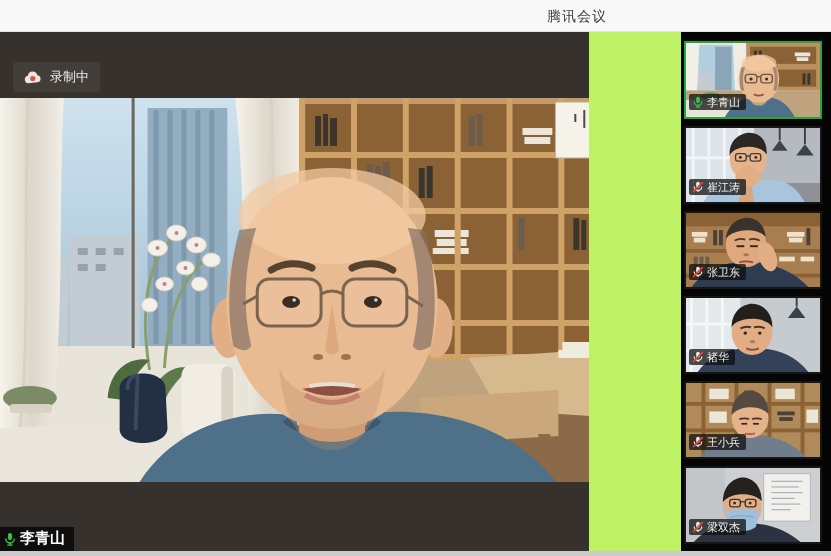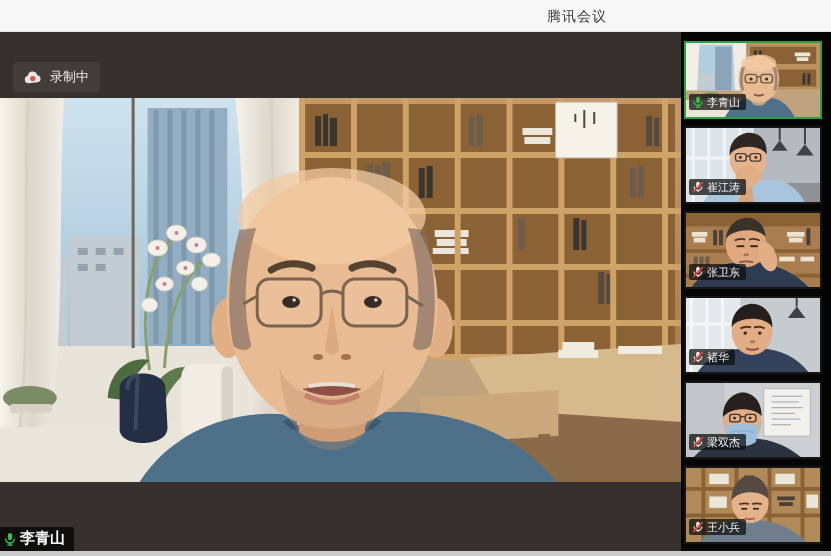--- a/index.html
+++ b/index.html
@@ -3,21 +3,21 @@
 <meta charset="utf-8">
 <style>
   html,body{margin:0;padding:0;background:#888;}
   .window{position:relative;width:831px;height:556px;background:#bef264;overflow:hidden;
           font-family:"Liberation Sans","DejaVu Sans",sans-serif;}
   
   .titlebar{position:absolute;top:0;left:0;width:831px;height:32px;background:#f8f8f8;
             border-bottom:1px solid #e2e2e2;box-sizing:border-box;}
   .title{position:absolute;left:547px;top:8px;font-size:14px;color:#3c3c3c;letter-spacing:1px;}
   
-  .main-area{position:absolute;top:32px;left:0;width:681px;height:519px;background:#36312d;overflow:hidden;}
+  .main-area{position:absolute;top:32px;left:0;width:589px;height:519px;background:#36312d;overflow:hidden;}
   .video-stage{position:absolute;top:66px;left:0;width:681px;height:384px;}
   svg.scene{display:block;width:100%;height:100%;}
   .recording-badge{position:absolute;top:30px;left:13px;display:flex;align-items:center;gap:8px;
             background:#423d39;border-radius:4px;padding:6px 11px;color:#edebe9;font-size:13px;}
   .speaker-label{position:absolute;top:495px;left:0;display:flex;align-items:center;gap:3px;
             background:rgba(8,8,8,0.85);padding:2px 9px 3px 3px;color:#fff;font-size:15px;font-weight:bold;}
   
   .sidebar{position:absolute;top:32px;left:681px;width:150px;height:524px;background:#050505;}
   .thumb{position:relative;width:138px;height:78px;margin:0 0 7px 3px;border:2px solid #161616;
          box-sizing:border-box;overflow:hidden;background:#101010;}
@@ -438,20 +438,63 @@
           <path d="M2.2,5.6 a3.8,3.8 0 0 0 7.6,0" fill="none" stroke="#efece6" stroke-width="1.2"></path>
           <line x1="6" y1="9.4" x2="6" y2="11" stroke="#efece6" stroke-width="1.2"></line>
           <line x1="1.2" y1="10.8" x2="10.8" y2="1.2" stroke="#e0443a" stroke-width="1.7"></line>
         </svg>
         <span>褚华</span>
       </div>
     </div>
 
     <div class="thumb">
       <svg class="scene" viewBox="0 0 138 78" preserveAspectRatio="none">
+        <rect width="138" height="78" fill="#b08a58"></rect>
+        <g fill="#8a6236">
+            <rect y="20" width="138" height="4"></rect>
+            <rect y="48" width="138" height="4"></rect>
+            <rect x="16" width="4" height="78"></rect>
+            <rect x="50" width="4" height="78"></rect>
+            <rect x="84" width="4" height="78"></rect>
+            <rect x="118" width="4" height="78"></rect>
+          </g>
+        <g fill="#ece6d8">
+            <rect x="24" y="6" width="20" height="11"></rect>
+            <rect x="92" y="6" width="20" height="11"></rect>
+            <rect x="24" y="30" width="18" height="12"></rect>
+            <rect x="124" y="28" width="12" height="14"></rect>
+          </g>
+        <g fill="#4a4038">
+            <rect x="60" y="8" width="4" height="10"></rect>
+            <rect x="66" y="8" width="4" height="10"></rect>
+            <rect x="94" y="30" width="18" height="4"></rect>
+            <rect x="96" y="36" width="14" height="4"></rect>
+          </g>
+        <path d="M14,78 C28,60 48,54 66,55 C88,54 108,62 124,78 Z" fill="#6f7d8c"></path>
+        <ellipse cx="66" cy="37" rx="19" ry="21" fill="#e6b289"></ellipse>
+        <path d="M47,34 C47,15 59,8 66,8 C74,8 85,15 85,33 C77,23 55,23 47,34 Z" fill="#564a40"></path>
+        <path d="M55,38 C59,37 62,37 65,38" stroke="#4a3427" stroke-width="1.8" fill="none"></path>
+        <path d="M68,38 C71,37 74,37 78,38" stroke="#4a3427" stroke-width="1.8" fill="none"></path>
+        <path d="M57,43 L63,43" stroke="#32261e" stroke-width="1.8"></path>
+        <path d="M69,43 L75,43" stroke="#32261e" stroke-width="1.8"></path>
+        <path d="M61,53 Q66,55 71,53" stroke="#9c5a4c" stroke-width="1.8" fill="none"></path>
+      </svg>
+      <div class="thumb-label">
+        <svg width="12" height="12" viewBox="0 0 12 12">
+          <rect x="4.2" y="0.8" width="3.6" height="6.2" rx="1.8" fill="#efece6"></rect>
+          <path d="M2.2,5.6 a3.8,3.8 0 0 0 7.6,0" fill="none" stroke="#efece6" stroke-width="1.2"></path>
+          <line x1="6" y1="9.4" x2="6" y2="11" stroke="#efece6" stroke-width="1.2"></line>
+          <line x1="1.2" y1="10.8" x2="10.8" y2="1.2" stroke="#e0443a" stroke-width="1.7"></line>
+        </svg>
+        <span>王小兵</span>
+      </div>
+    </div>
+
+    <div class="thumb">
+      <svg class="scene" viewBox="0 0 138 78" preserveAspectRatio="none">
         <rect width="138" height="78" fill="#cdd0d2"></rect>
         <rect width="40" height="78" fill="#c2c6c9"></rect>
         <rect x="80" y="6" width="48" height="50" fill="#f2f0ec" stroke="#b8b5ae"></rect>
         <g stroke="#9aa0a8" stroke-width="1">
           <line x1="88" y1="14" x2="120" y2="14"></line>
             <line x1="88" y1="20" x2="116" y2="20"></line>
           <line x1="88" y1="26" x2="120" y2="26"></line>
             <line x1="88" y1="32" x2="112" y2="32"></line>
           <line x1="88" y1="38" x2="118" y2="38"></line>
             <line x1="88" y1="44" x2="108" y2="44"></line>
@@ -474,59 +517,16 @@
         <svg width="12" height="12" viewBox="0 0 12 12">
           <rect x="4.2" y="0.8" width="3.6" height="6.2" rx="1.8" fill="#efece6"></rect>
           <path d="M2.2,5.6 a3.8,3.8 0 0 0 7.6,0" fill="none" stroke="#efece6" stroke-width="1.2"></path>
           <line x1="6" y1="9.4" x2="6" y2="11" stroke="#efece6" stroke-width="1.2"></line>
           <line x1="1.2" y1="10.8" x2="10.8" y2="1.2" stroke="#e0443a" stroke-width="1.7"></line>
         </svg>
         <span>梁双杰</span>
       </div>
     </div>
 
-    <div class="thumb">
-      <svg class="scene" viewBox="0 0 138 78" preserveAspectRatio="none">
-        <rect width="138" height="78" fill="#b08a58"></rect>
-        <g fill="#8a6236">
-            <rect y="20" width="138" height="4"></rect>
-            <rect y="48" width="138" height="4"></rect>
-            <rect x="16" width="4" height="78"></rect>
-            <rect x="50" width="4" height="78"></rect>
-            <rect x="84" width="4" height="78"></rect>
-            <rect x="118" width="4" height="78"></rect>
-          </g>
-        <g fill="#ece6d8">
-            <rect x="24" y="6" width="20" height="11"></rect>
-            <rect x="92" y="6" width="20" height="11"></rect>
-            <rect x="24" y="30" width="18" height="12"></rect>
-            <rect x="124" y="28" width="12" height="14"></rect>
-          </g>
-        <g fill="#4a4038">
-            <rect x="60" y="8" width="4" height="10"></rect>
-            <rect x="66" y="8" width="4" height="10"></rect>
-            <rect x="94" y="30" width="18" height="4"></rect>
-            <rect x="96" y="36" width="14" height="4"></rect>
-          </g>
-        <path d="M14,78 C28,60 48,54 66,55 C88,54 108,62 124,78 Z" fill="#6f7d8c"></path>
-        <ellipse cx="66" cy="37" rx="19" ry="21" fill="#e6b289"></ellipse>
-        <path d="M47,34 C47,15 59,8 66,8 C74,8 85,15 85,33 C77,23 55,23 47,34 Z" fill="#564a40"></path>
-        <path d="M55,38 C59,37 62,37 65,38" stroke="#4a3427" stroke-width="1.8" fill="none"></path>
-        <path d="M68,38 C71,37 74,37 78,38" stroke="#4a3427" stroke-width="1.8" fill="none"></path>
-        <path d="M57,43 L63,43" stroke="#32261e" stroke-width="1.8"></path>
-        <path d="M69,43 L75,43" stroke="#32261e" stroke-width="1.8"></path>
-        <path d="M61,53 Q66,55 71,53" stroke="#9c5a4c" stroke-width="1.8" fill="none"></path>
-      </svg>
-      <div class="thumb-label">
-        <svg width="12" height="12" viewBox="0 0 12 12">
-          <rect x="4.2" y="0.8" width="3.6" height="6.2" rx="1.8" fill="#efece6"></rect>
-          <path d="M2.2,5.6 a3.8,3.8 0 0 0 7.6,0" fill="none" stroke="#efece6" stroke-width="1.2"></path>
-          <line x1="6" y1="9.4" x2="6" y2="11" stroke="#efece6" stroke-width="1.2"></line>
-          <line x1="1.2" y1="10.8" x2="10.8" y2="1.2" stroke="#e0443a" stroke-width="1.7"></line>
-        </svg>
-        <span>王小兵</span>
-      </div>
-    </div>
-
   </div>
 
   <div class="bottom-strip"></div>
 </div>
 
 </body></html>

